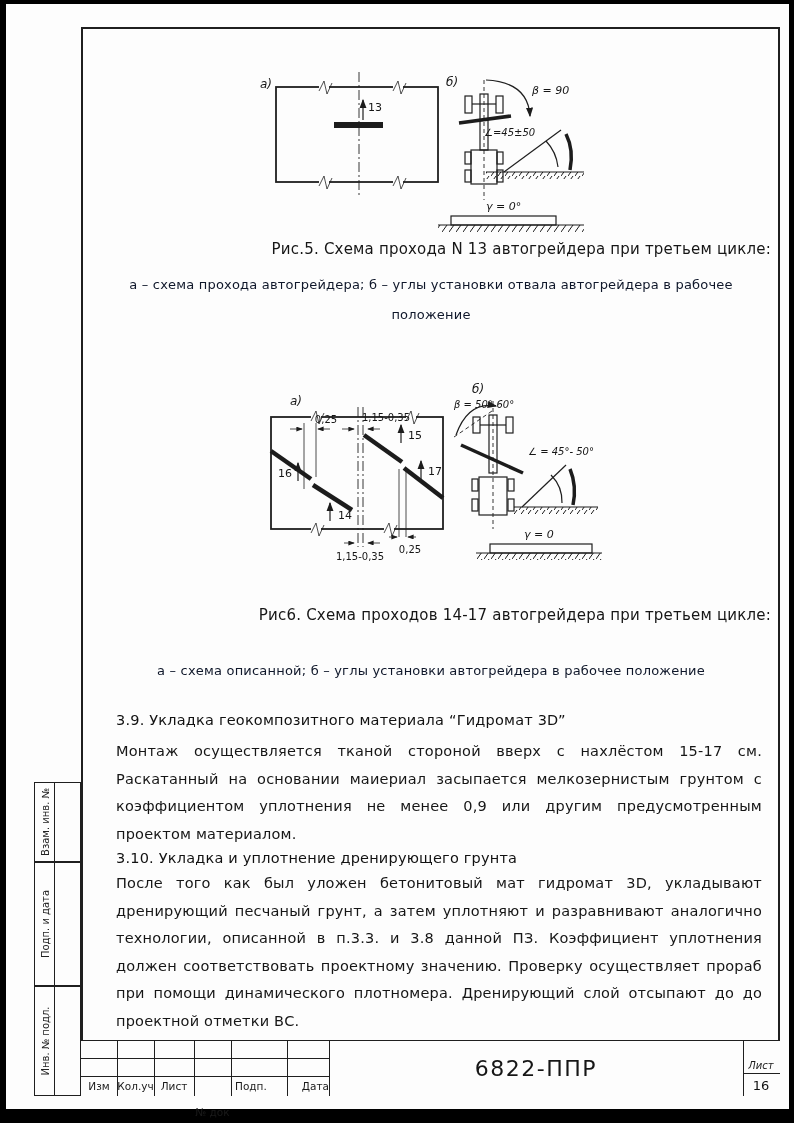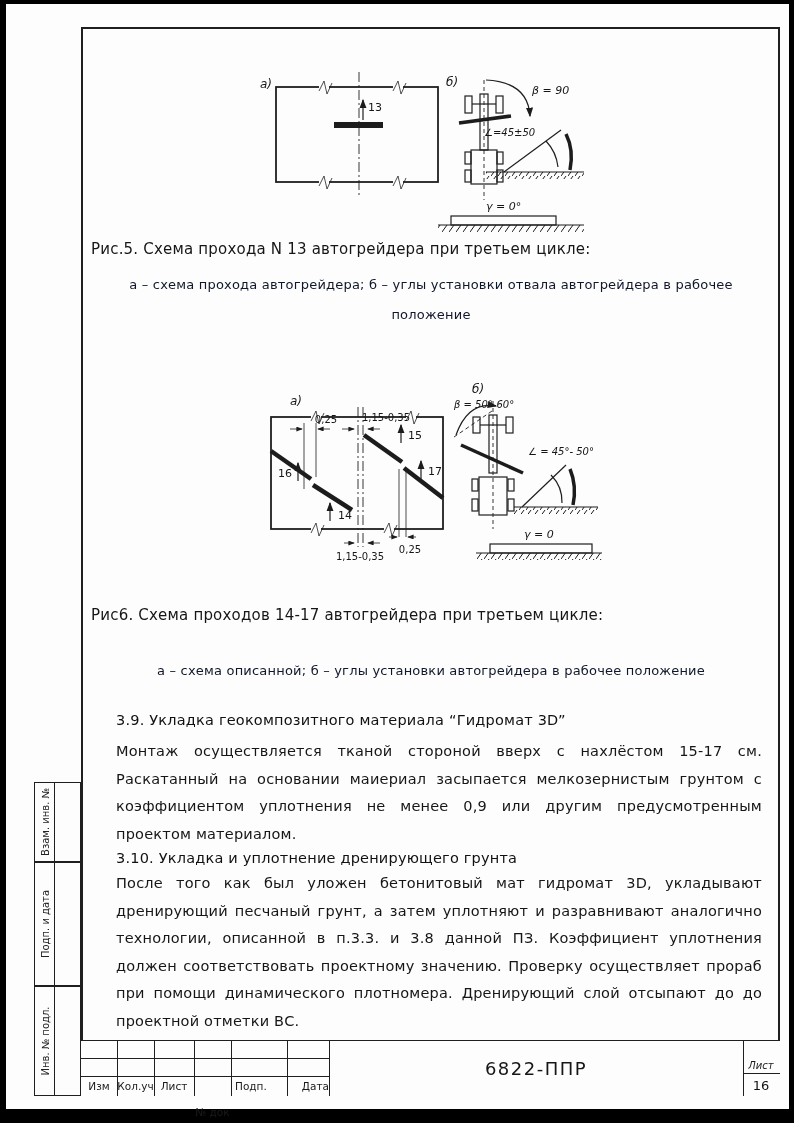--- a/index.html
+++ b/index.html
@@ -4,42 +4,42 @@
 <style>
   html,body{margin:0;padding:0;}
   body{
     width:794px;height:1123px;position:relative;background:#000;
     font-family:"DejaVu Sans", sans-serif;color:#1c1c1c;overflow:hidden;
   }
   .paper{position:absolute;left:6px;top:4px;width:783px;height:1105px;background:#fdfdfd;}
   .frame{position:absolute;left:75px;top:23px;width:699px;height:1070px;
     border:2px solid #1f1f1f;box-sizing:border-box;}
   .abs{position:absolute;}
-  .caption{font-size:15px;text-align:left;color:#161616;letter-spacing:.2px;}
+  .caption{font-size:15px;text-align:right;color:#161616;letter-spacing:.2px;}
   .legend{font-size:13px;text-align:center;color:#0f172a;line-height:30px;letter-spacing:.2px;}
   .heading{font-size:14.5px;font-weight:normal;color:#111;letter-spacing:.2px;}
   .bodytext{font-size:14.5px;line-height:27.6px;text-align:justify;color:#161616;letter-spacing:.2px;}
   
   .sidecell{position:absolute;left:28px;width:47px;border:1.5px solid #1f1f1f;
     box-sizing:border-box;background:#fdfdfd;display:flex;}
   .sidecell .lab{width:19px;border-right:1.5px solid #1f1f1f;position:relative;}
   .sidecell .lab span{position:absolute;left:50%;top:50%;
     transform:translate(-50%,-50%) rotate(-90deg);white-space:nowrap;
     font-size:10px;color:#222;}
   .sidecell .empty{flex:1;}
   
   .stamp{position:absolute;left:75px;top:1036px;width:699px;height:57px;
     border-top:1.8px solid #1f1f1f;box-sizing:border-box;background:#fdfdfd;}
   .stamp .vline{position:absolute;top:0;height:55px;width:0;border-left:1.5px solid #1f1f1f;}
   .stamp .hline{position:absolute;height:0;border-top:1.5px solid #1f1f1f;}
   .stamp .collab{position:absolute;top:35px;height:20px;line-height:20px;
     text-align:center;font-size:10.5px;color:#1a1a1a;}
   .stamp .doccode{position:absolute;left:248px;top:0;width:414px;height:55px;
     display:flex;align-items:center;justify-content:center;
-    font-size:18px;letter-spacing:1.5px;color:#161616;}
+    font-size:22px;letter-spacing:1.5px;color:#161616;}
   .stamp .sheetlab{position:absolute;left:662px;top:0;width:36px;height:32px;
     display:flex;align-items:flex-end;justify-content:center;font-size:10px;
     font-style:italic;color:#1a1a1a;padding-bottom:2px;box-sizing:border-box;}
   .stamp .sheetnum{position:absolute;left:662px;top:33px;width:36px;height:22px;
     display:flex;align-items:center;justify-content:center;font-size:13px;color:#111;}
   
   svg{overflow:visible;}
   .s1{stroke:#1f1f1f;stroke-width:1.2;fill:none;}
   .s2{stroke:#1f1f1f;stroke-width:1.8;fill:none;}
   .thin{stroke:#1f1f1f;stroke-width:.8;fill:none;}

